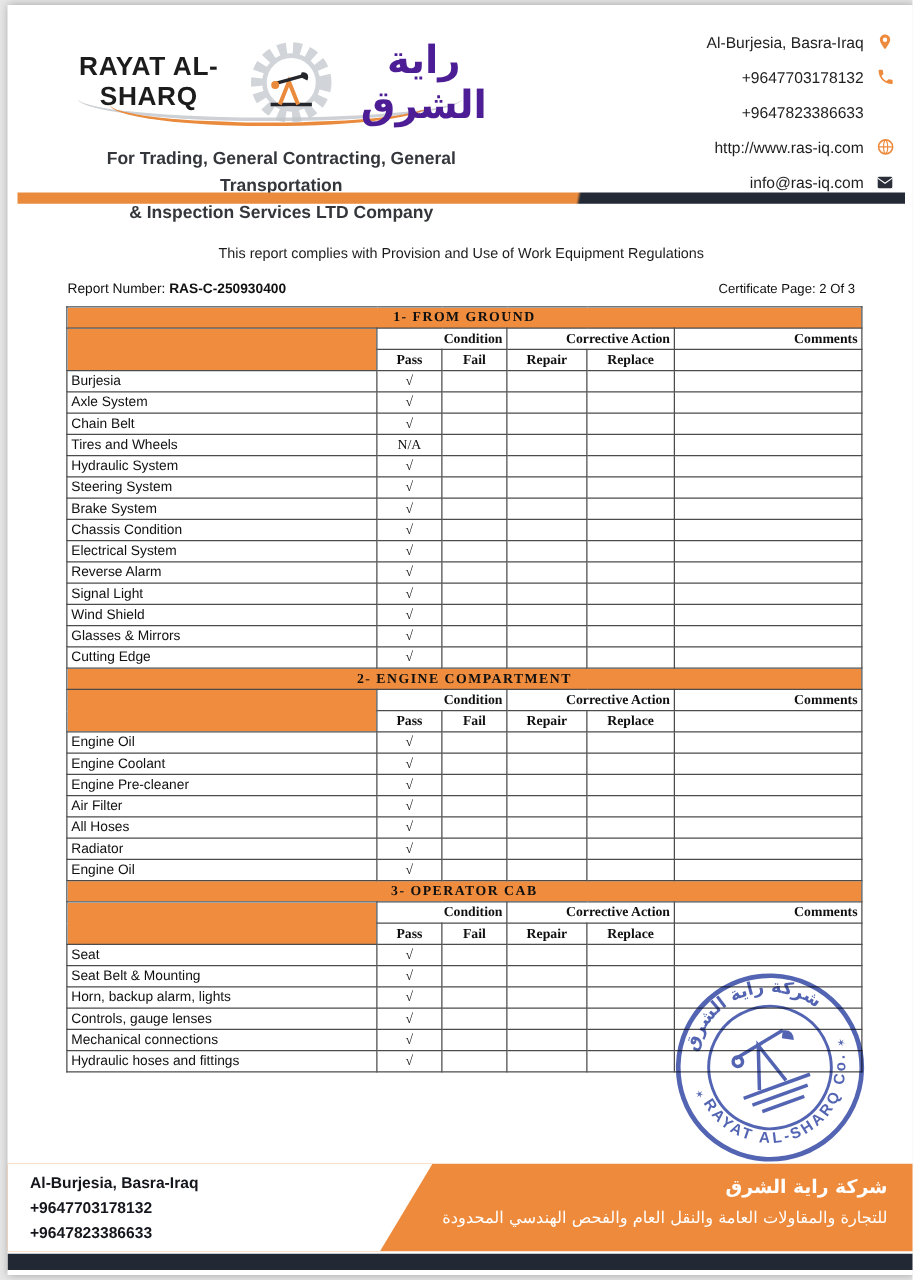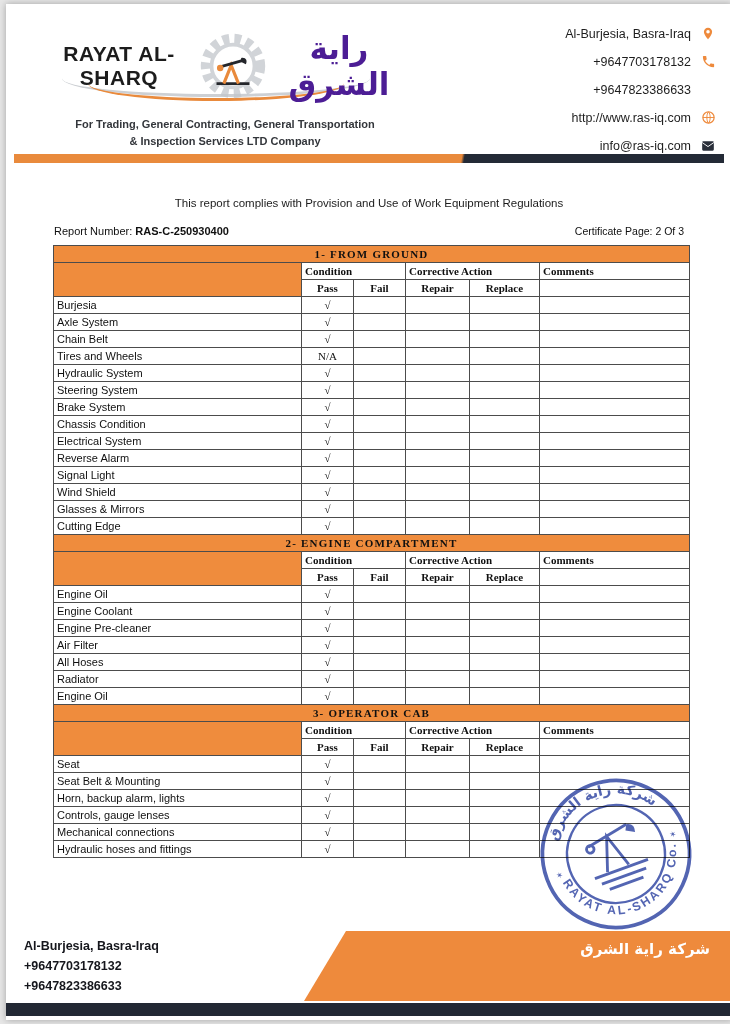--- a/index.html
+++ b/index.html
@@ -11,41 +11,41 @@
   .logo{position:absolute;left:34px;top:10px;width:370px;text-align:center;}
   .logo-row{display:flex;align-items:center;justify-content:center;gap:8px;position:relative;z-index:2;}
   .company-en{font-weight:bold;font-size:21px;color:#1c1c1c;letter-spacing:.5px;font-family:"Liberation Sans",sans-serif;}
   .company-ar{font-weight:bold;font-size:31px;color:#4c1d95;font-family:"DejaVu Sans",sans-serif;}
   .logo-mark{position:relative;width:54px;height:54px;display:inline-block;flex:0 0 54px;}
   .logo-mark .gear{position:absolute;left:-10px;top:-10px;width:74px;height:74px;opacity:.75;}
   .logo-mark .pump{position:absolute;left:5px;top:7px;width:44px;height:44px;}
   .swoosh{position:absolute;border-radius:50%;z-index:1;}
   .s1{left:22px;right:40px;top:30px;height:34px;border-bottom:3px solid #cdd0d4;}
   .s2{left:48px;right:66px;top:36px;height:32px;border-bottom:3px solid #E98A3C;}
-  .tagline{margin-top:14px;font-weight:bold;font-size:11px;color:#33363b;line-height:1.55;}
+  .tagline{margin-top:14px;font-weight:bold;font-size:14px;color:#33363b;line-height:1.55;}
   .contacts{position:absolute;right:16px;top:6px;width:300px;display:flex;flex-direction:column;gap:13px;align-items:flex-end;}
   .contact-row{display:flex;align-items:center;gap:9px;font-size:12.5px;color:#1e1e1e;font-weight:500;height:15px;}
   .contact-icon{width:16px;height:16px;display:inline-flex;align-items:center;justify-content:center;}
 
   .sep{position:absolute;top:150px;left:8px;right:8px;height:9px;
        background:linear-gradient(100deg,#E98A3C 0 63%,#232A36 63.4% 100%);}
 
   
   .title{position:absolute;top:165px;left:0;right:0;text-align:center;font-weight:bold;font-size:19px;color:#101010;letter-spacing:.2px;}
   .subtitle{position:absolute;top:193px;left:0;right:0;text-align:center;font-size:11.5px;color:#1c1c1c;}
   .report{position:absolute;top:221px;left:48px;right:48px;display:flex;justify-content:space-between;align-items:flex-start;font-size:11px;color:#101010;}
   .report b{font-weight:bold;}
   .report-right{font-size:10.5px;}
 
   
   .tables{position:absolute;top:241px;left:47px;width:636px;}
   table.insp{border-collapse:collapse;width:100%;table-layout:fixed;padding-left:23px;}
   table.insp td{border:1px solid #4c4c4c;height:16px;padding:0 3px;font-size:11px;color:#101010;overflow:hidden;white-space:nowrap;}
   td.sec-title{background:#EF8C3D;text-align:center;font-family:"Liberation Serif",serif;font-weight:bold;font-size:12.5px;letter-spacing:1.2px;color:#1f2030;height:18px;}
-  td.grp{font-family:"Liberation Serif",serif;font-weight:bold;font-size:12px;text-align:left;}
+  td.grp{font-family:"Liberation Serif",serif;font-weight:bold;font-size:12px;text-align:right;}
   td.sub{font-family:"Liberation Serif",serif;font-weight:bold;font-size:11.5px;text-align:center;}
   td.orange-cell{background:#EF8C3D;}
   td.item{text-align:left;padding-left:6px;font-family:"Liberation Sans",sans-serif;}
   td.mark{text-align:center;font-family:"Liberation Serif",serif;font-size:12px;}
 
   
   .stamp{position:absolute;left:530px;top:770px;width:160px;height:160px;transform:rotate(-20deg);opacity:.88;mix-blend-mode:multiply;z-index:5;}
 
   
   .footer{position:absolute;left:0;right:0;bottom:19px;height:70px;background:#EE8A3C;}
@@ -451,17 +451,18 @@
   </div>
 
   <div class="footer">
     <div class="footer-white">
       <div>Al-Burjesia, Basra-Iraq</div>
       <div>+9647703178132</div>
       <div>+9647823386633</div>
     </div>
     <div class="footer-ar" dir="rtl">
       <div class="ar1">شركة راية الشرق</div>
+      <div class="ar2">للتجارة والمقاولات العامة والنقل العام والفحص الهندسي المحدودة</div>
     </div>
   </div>
 
   <div class="bottombar"></div>
 </div>
 
 </body></html>

